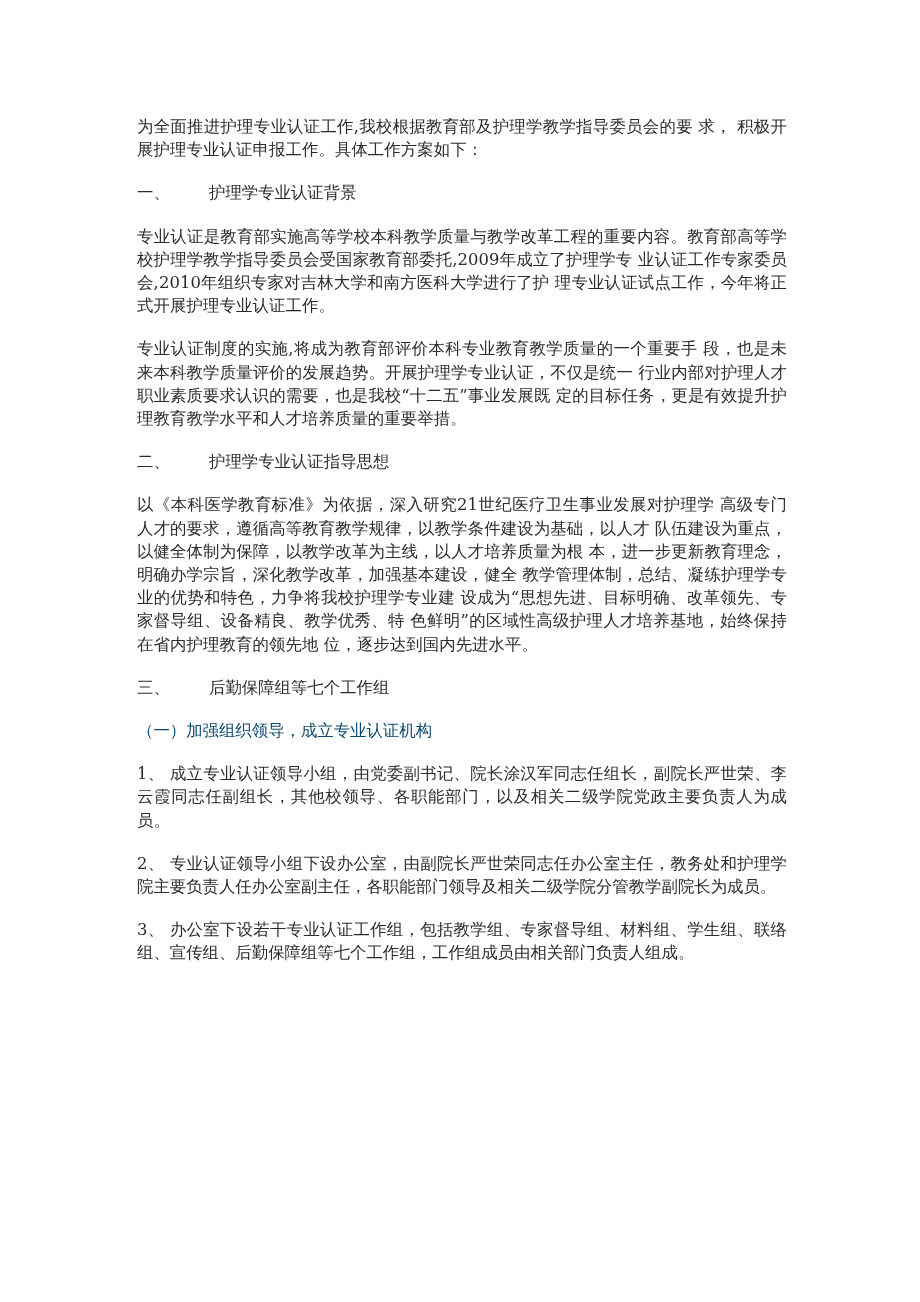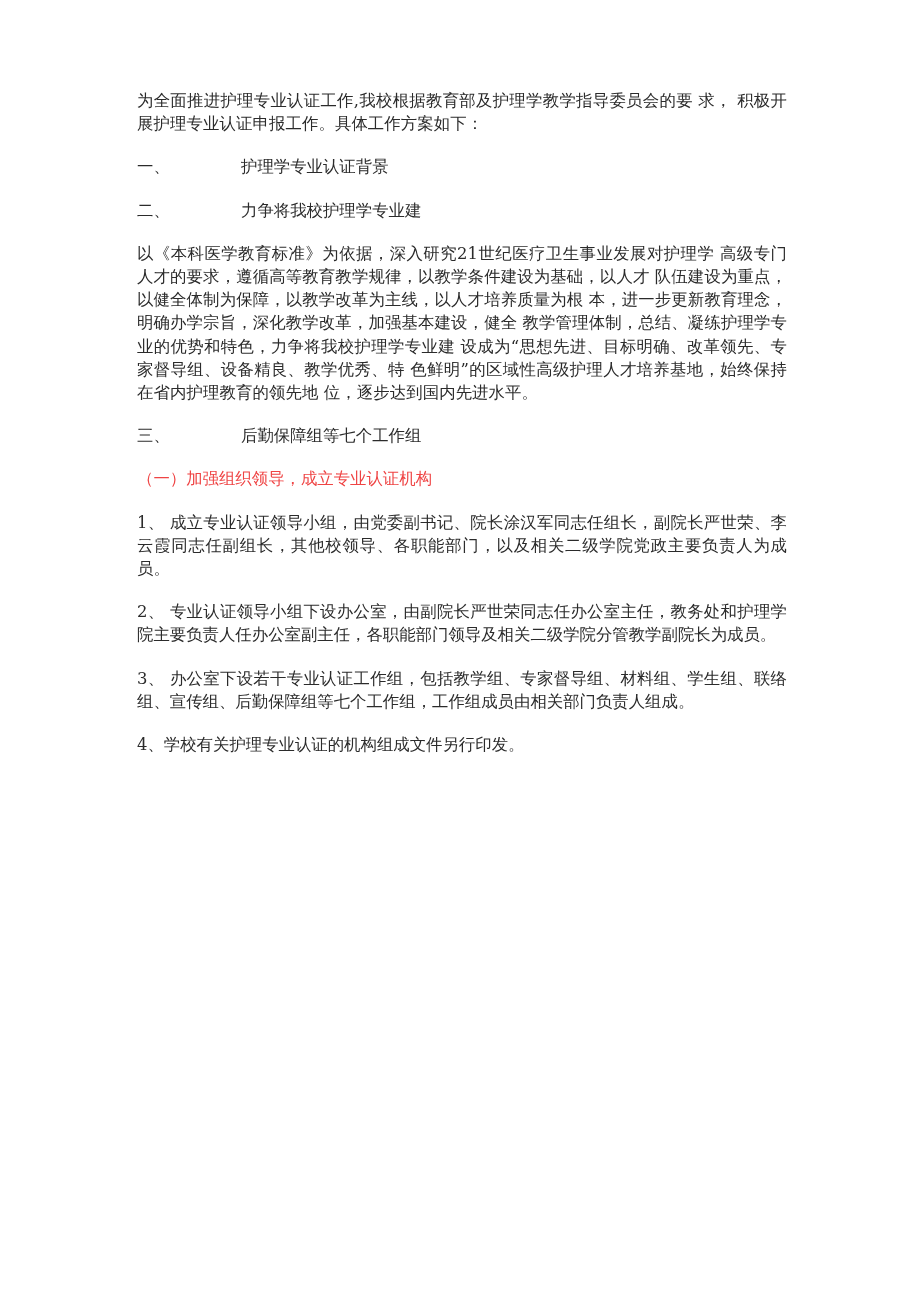--- a/index.html
+++ b/index.html
@@ -14,21 +14,21 @@
     overflow: hidden;
     font-family: "DejaVu Serif", "Liberation Serif", serif;
     color: #2a2a2a;
   }
   .page {
     position: relative;
     width: 920px;
     height: 1302px;
     background: #ffffff;
     box-sizing: border-box;
-    padding: 89px 135px 0 137px;
+    padding: 115px 135px 0 137px;
   }
   .doc-body {
     width: 650px;
   }
   
   .para {
     margin: 0 0 20px 0;
     font-size: 16.4px;
     line-height: 23.2px;
     text-align: justify;
@@ -50,29 +50,28 @@
     align-items: baseline;
   }
   .section-heading .sec-num {
     display: inline-block;
     width: 72px;
     flex: 0 0 72px;
     white-space: nowrap;
   }
   .section-heading .sec-title {
     white-space: nowrap;
-    margin-left: 32px;
   }
 
   
   .subheading {
     margin: 0 0 20px 0;
     font-size: 16.4px;
     line-height: 23.2px;
-    color: #ef4444;
+    color: #0c4a6e;
     white-space: pre-wrap;
   }
 
   
   .list-item {
     margin: 0 0 20px 0;
     font-size: 16.4px;
     line-height: 23.2px;
     text-align: justify;
     text-justify: inter-character;
@@ -87,38 +86,39 @@
 <div class="page">
   <div class="doc-body">
 
     <p class="para">为全面推进护理专业认证工作,我校根据教育部及护理学教学指导委员会的要 求， 积极开展护理专业认证申报工作。具体工作方案如下：</p>
 
     <div class="section-heading">
       <span class="sec-num">一、</span>
       <span class="sec-title">护理学专业认证背景</span>
     </div>
 
+    <p class="para">专业认证是教育部实施高等学校本科教学质量与教学改革工程的重要内容。教育部高等学校护理学教学指导委员会受国家教育部委托,2009年成立了护理学专 业认证工作专家委员会,2010年组织专家对吉林大学和南方医科大学进行了护 理专业认证试点工作，今年将正式开展护理专业认证工作。</p>
 
+    <p class="para">专业认证制度的实施,将成为教育部评价本科专业教育教学质量的一个重要手 段，也是未来本科教学质量评价的发展趋势。开展护理学专业认证，不仅是统一 行业内部对护理人才职业素质要求认识的需要，也是我校“十二五”事业发展既 定的目标任务，更是有效提升护理教育教学水平和人才培养质量的重要举措。</p>
 
     <div class="section-heading">
       <span class="sec-num">二、</span>
-      <span class="sec-title">力争将我校护理学专业建</span>
+      <span class="sec-title">护理学专业认证指导思想</span>
     </div>
 
     <p class="para">以《本科医学教育标准》为依据，深入研究21世纪医疗卫生事业发展对护理学 高级专门人才的要求，遵循高等教育教学规律，以教学条件建设为基础，以人才 队伍建设为重点，以健全体制为保障，以教学改革为主线，以人才培养质量为根 本，进一步更新教育理念，明确办学宗旨，深化教学改革，加强基本建设，健全 教学管理体制，总结、凝练护理学专业的优势和特色，力争将我校护理学专业建 设成为“思想先进、目标明确、改革领先、专家督导组、设备精良、教学优秀、特 色鲜明”的区域性高级护理人才培养基地，始终保持在省内护理教育的领先地 位，逐步达到国内先进水平。</p>
 
     <div class="section-heading">
       <span class="sec-num">三、</span>
       <span class="sec-title">后勤保障组等七个工作组</span>
     </div>
 
     <p class="subheading">（一）加强组织领导，成立专业认证机构</p>
 
     <p class="list-item">1、 成立专业认证领导小组，由党委副书记、院长涂汉军同志任组长，副院长严世荣、李云霞同志任副组长，其他校领导、各职能部门，以及相关二级学院党政主要负责人为成员。</p>
 
     <p class="list-item">2、 专业认证领导小组下设办公室，由副院长严世荣同志任办公室主任，教务处和护理学院主要负责人任办公室副主任，各职能部门领导及相关二级学院分管教学副院长为成员。</p>
 
     <p class="list-item">3、 办公室下设若干专业认证工作组，包括教学组、专家督导组、材料组、学生组、联络组、宣传组、后勤保障组等七个工作组，工作组成员由相关部门负责人组成。</p>
 
-    <p class="list-item">4、学校有关护理专业认证的机构组成文件另行印发。</p>
 
   </div>
 </div>
 
 </body></html>

